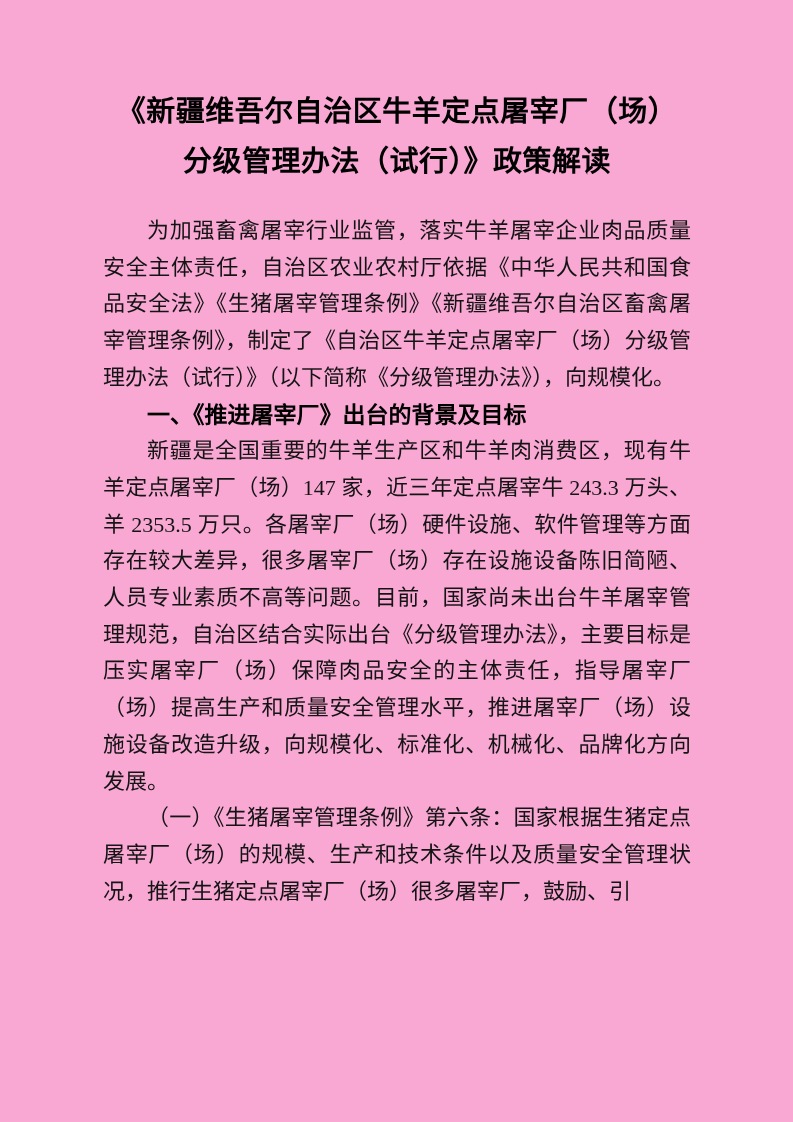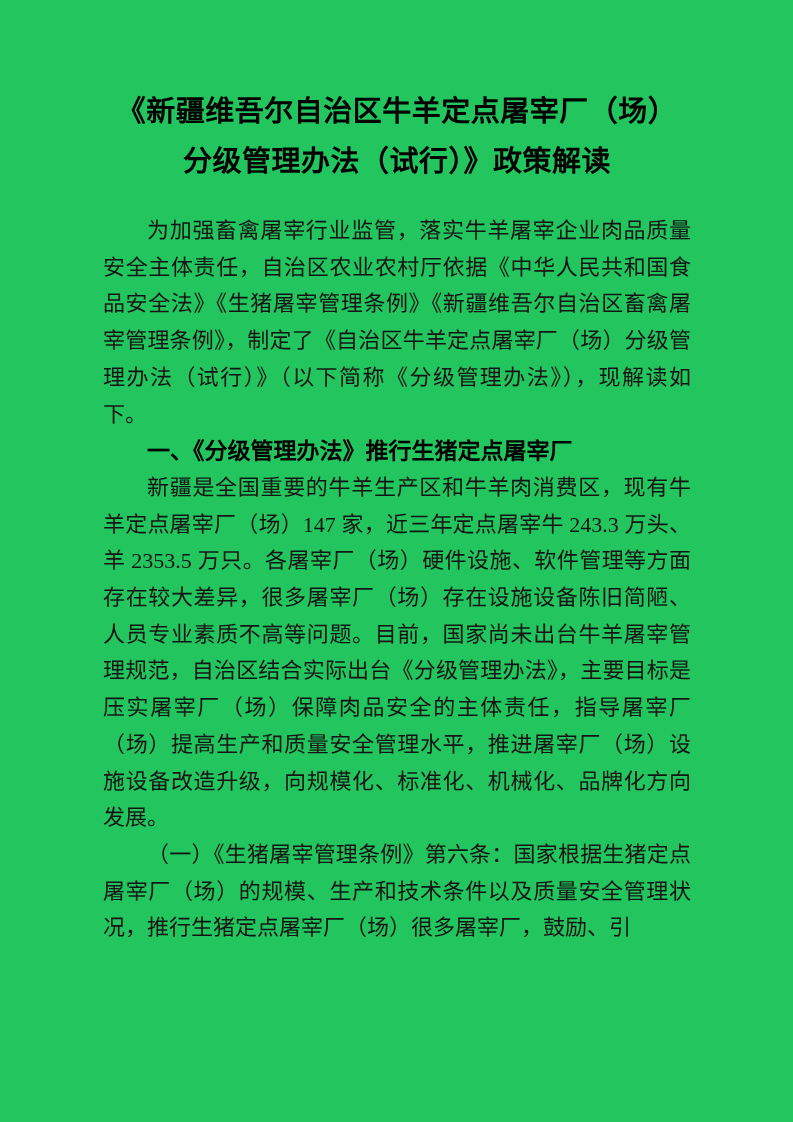--- a/index.html
+++ b/index.html
@@ -5,21 +5,21 @@
   html, body {
     margin: 0;
     padding: 0;
     background: #ffffff;
   }
   .doc-page {
     position: relative;
     width: 793px;
     height: 1122px;
     margin: 0 auto;
-    background: #22c55e;
+    background: #f9a8d4;
     overflow: hidden;
     box-sizing: border-box;
     padding: 86px 102px 0 103px;
   }
   .doc-title {
     margin: 0;
     font-family: "Liberation Serif", "DejaVu Serif", serif;
     font-size: 29px;
     font-weight: bold;
     line-height: 50px;
@@ -50,22 +50,22 @@
     text-indent: 44px;
   }
 </style>
 </head>
 <body>
 
 <div class="doc-page">
   <h1 class="doc-title">《新疆维吾尔自治区牛羊定点屠宰厂（场）分级管理办法（试行）》政策解读</h1>
 
   <div class="doc-body">
-    <p>为加强畜禽屠宰行业监管，落实牛羊屠宰企业肉品质量安全主体责任，自治区农业农村厅依据《中华人民共和国食品安全法》《生猪屠宰管理条例》《新疆维吾尔自治区畜禽屠宰管理条例》，制定了《自治区牛羊定点屠宰厂（场）分级管理办法（试行）》（以下简称《分级管理办法》），现解读如下。</p>
+    <p>为加强畜禽屠宰行业监管，落实牛羊屠宰企业肉品质量安全主体责任，自治区农业农村厅依据《中华人民共和国食品安全法》《生猪屠宰管理条例》《新疆维吾尔自治区畜禽屠宰管理条例》，制定了《自治区牛羊定点屠宰厂（场）分级管理办法（试行）》（以下简称《分级管理办法》），向规模化。</p>
 
-    <h2>一、《分级管理办法》推行生猪定点屠宰厂</h2>
+    <h2>一、《推进屠宰厂》出台的背景及目标</h2>
 
     <p>新疆是全国重要的牛羊生产区和牛羊肉消费区，现有牛羊定点屠宰厂（场）147 家，近三年定点屠宰牛 243.3 万头、羊 2353.5 万只。各屠宰厂（场）硬件设施、软件管理等方面存在较大差异，很多屠宰厂（场）存在设施设备陈旧简陋、人员专业素质不高等问题。目前，国家尚未出台牛羊屠宰管理规范，自治区结合实际出台《分级管理办法》，主要目标是压实屠宰厂（场）保障肉品安全的主体责任，指导屠宰厂（场）提高生产和质量安全管理水平，推进屠宰厂（场）设施设备改造升级，向规模化、标准化、机械化、品牌化方向发展。</p>
 
 
     <p>（一）《生猪屠宰管理条例》第六条：国家根据生猪定点屠宰厂（场）的规模、生产和技术条件以及质量安全管理状况，推行生猪定点屠宰厂（场）很多屠宰厂，鼓励、引</p>
   </div>
 </div>
 
 </body></html>

